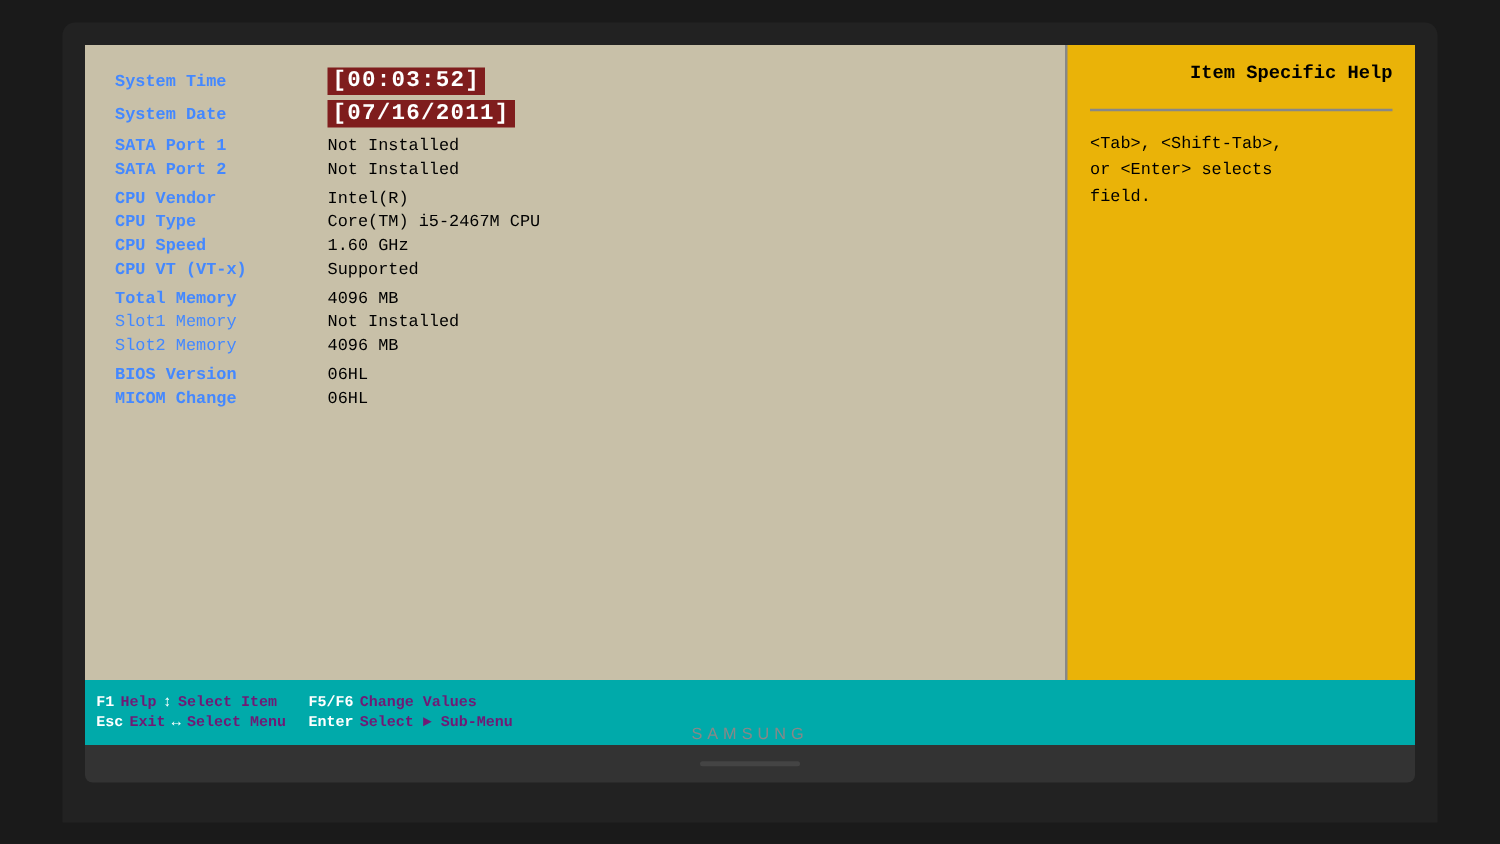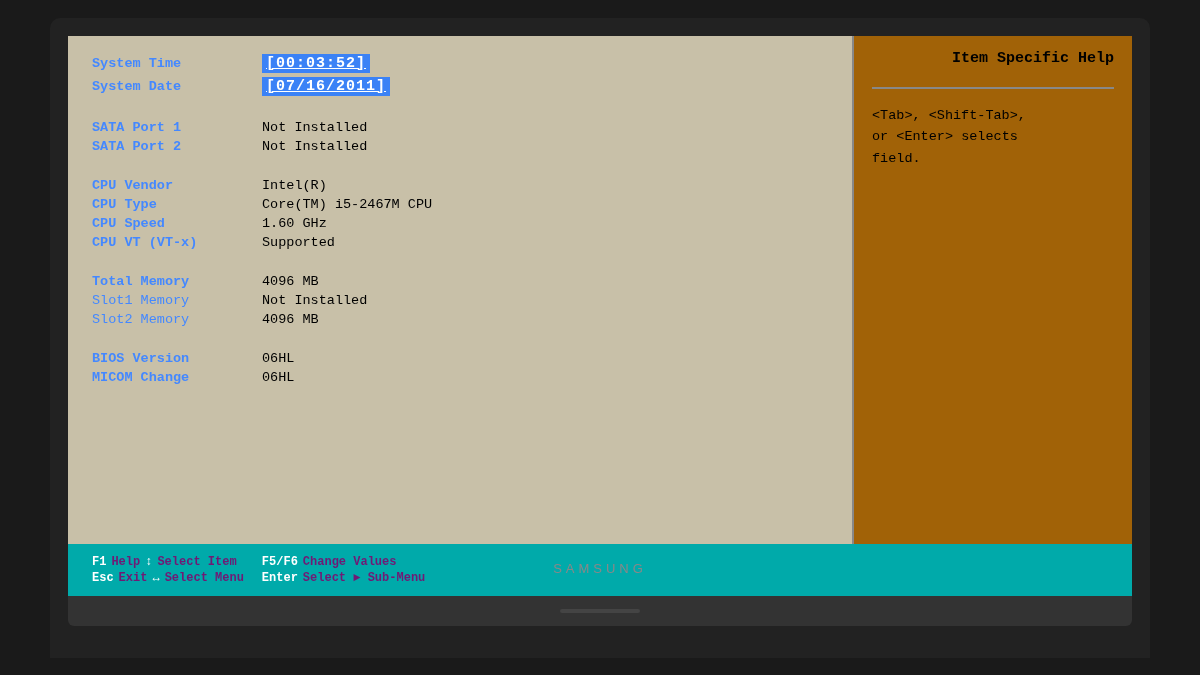--- a/index.html
+++ b/index.html
@@ -47,31 +47,31 @@
     }
 
     .bios-left {
       flex: 1;
       background: #c8c0a8;
       padding: 18px 24px;
     }
 
     .bios-right {
       width: 280px;
-      background: #a16207;
+      background: #eab308;
       border-left: 2px solid #888;
       padding: 14px 18px;
     }
 
     .bios-footer {
       height: 52px;
       background: #00aaaa;
       display: flex;
       align-items: center;
-      padding: 0 24px;
+      padding: 0 9px;
       gap: 0;
     }
 
     
     .help-title {
       color: #000;
       font-size: 15px;
       font-weight: bold;
       margin-bottom: 20px;
       text-align: right;
@@ -90,48 +90,47 @@
     }
 
     
     .bios-row {
       display: flex;
       margin-bottom: 4px;
       align-items: baseline;
     }
 
     .bios-row.gap-top {
-      margin-top: 24px;
+      margin-top: 8px;
     }
 
     .bios-label {
       color: #4488ff;
       font-size: 13.5px;
       font-weight: bold;
       min-width: 170px;
     }
 
     .bios-label.white {
       color: #4488ff;
       font-weight: normal;
     }
 
     .bios-value {
       color: #000000;
       font-size: 13.5px;
     }
 
     .bios-value.highlighted {
-      background: #3b82f6;
+      background: #7f1d1d;
       color: #fff;
       padding: 1px 4px;
       font-weight: bold;
-      font-size: 15px;
+      font-size: 18px;
       letter-spacing: 1px;
-      text-decoration: underline;
     }
 
     .footer-key {
       color: #fff;
       font-size: 12px;
       font-weight: bold;
       background: transparent;
     }
 
     .footer-key-icon {
@@ -153,21 +152,21 @@
     }
 
     .footer-line {
       display: flex;
       align-items: center;
       gap: 5px;
     }
 
     .samsung-label {
       position: absolute;
-      bottom: 20px;
+      bottom: 2px;
       left: 50%;
       transform: translateX(-50%);
       color: #888;
       font-size: 13px;
       font-family: Arial, sans-serif;
       letter-spacing: 4px;
       font-weight: 300;
     }
 
     .laptop-bottom {

